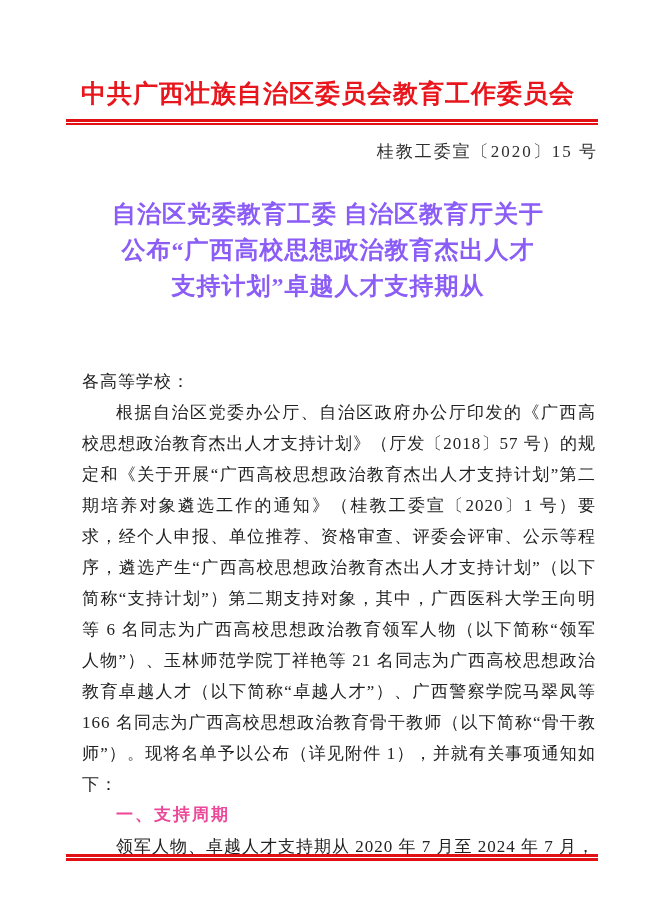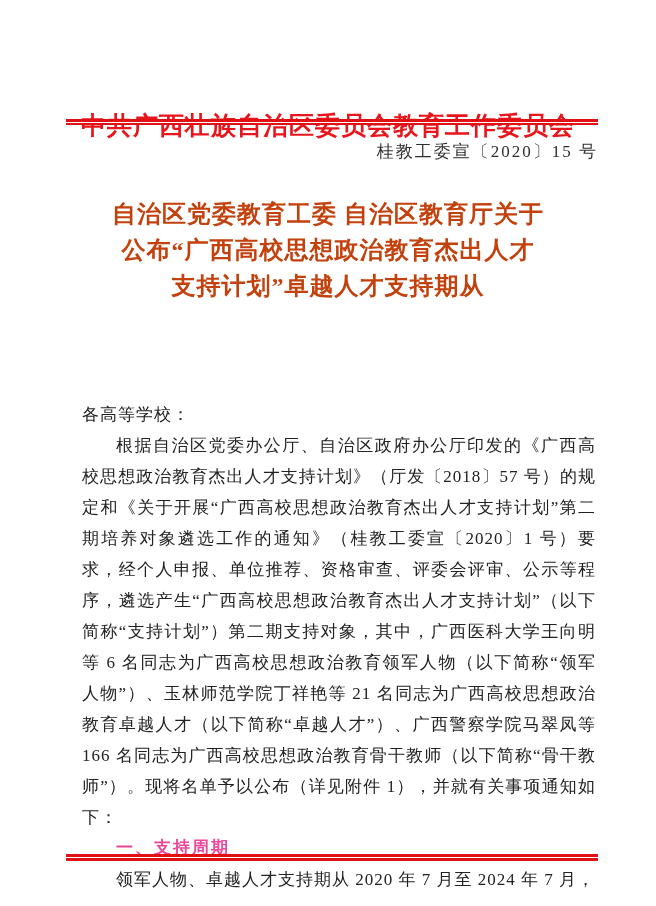--- a/index.html
+++ b/index.html
@@ -22,21 +22,20 @@
     top: 80px;
     left: 0;
     right: 0;
     text-align: center;
     font-size: 25px;
     line-height: 28px;
     font-weight: bold;
     letter-spacing: 1px;
     color: var(--letterhead-red);
     font-family: "Liberation Serif", "DejaVu Serif", serif;
-    margin-top: 32px;
   }
   .rule {
     position: absolute;
     left: 66px;
     width: 532px;
   }
   .rule-top { top: 119px; }
   .rule-bottom { top: 854px; }
   .rule .bar-thick { height: 3px; background: var(--rule-red); }
   .rule .bar-gap { height: 1px; background: #ffffff; }
@@ -52,35 +51,34 @@
   }
   .notice-title {
     position: absolute;
     top: 196px;
     left: 40px;
     right: 40px;
     text-align: center;
     font-size: 24px;
     font-weight: bold;
     line-height: 36px;
-    color: #c2410c;
+    color: #8b5cf6;
     letter-spacing: 1px;
   }
   .body-text {
     position: absolute;
     top: 366px;
     left: 82px;
     width: 514px;
     font-size: 17px;
     line-height: 31px;
     letter-spacing: 1px;
     text-align: justify;
     text-justify: inter-character;
     color: #222222;
-    margin-top: 33px;
   }
   .body-text p { margin: 0; }
   .para { text-indent: 2em; }
   .section-heading {
     text-indent: 2em;
     font-weight: bold;
     color: #ec4899;
     font-family: Liberation Mono, monospace;
     letter-spacing: 2px;
   }

